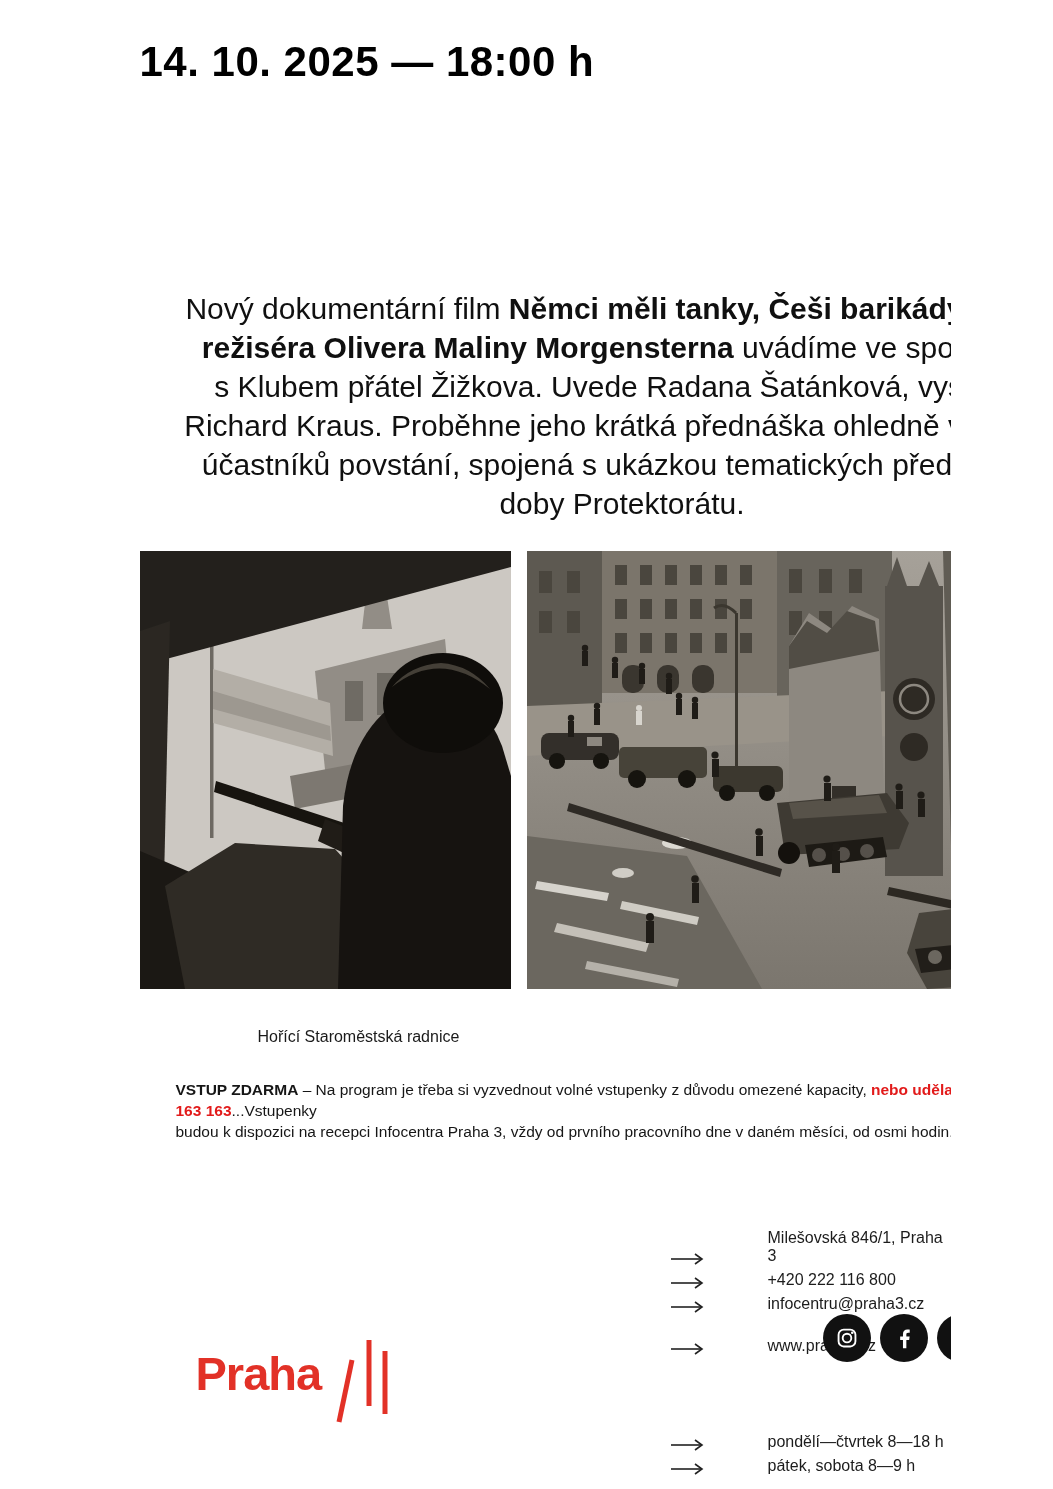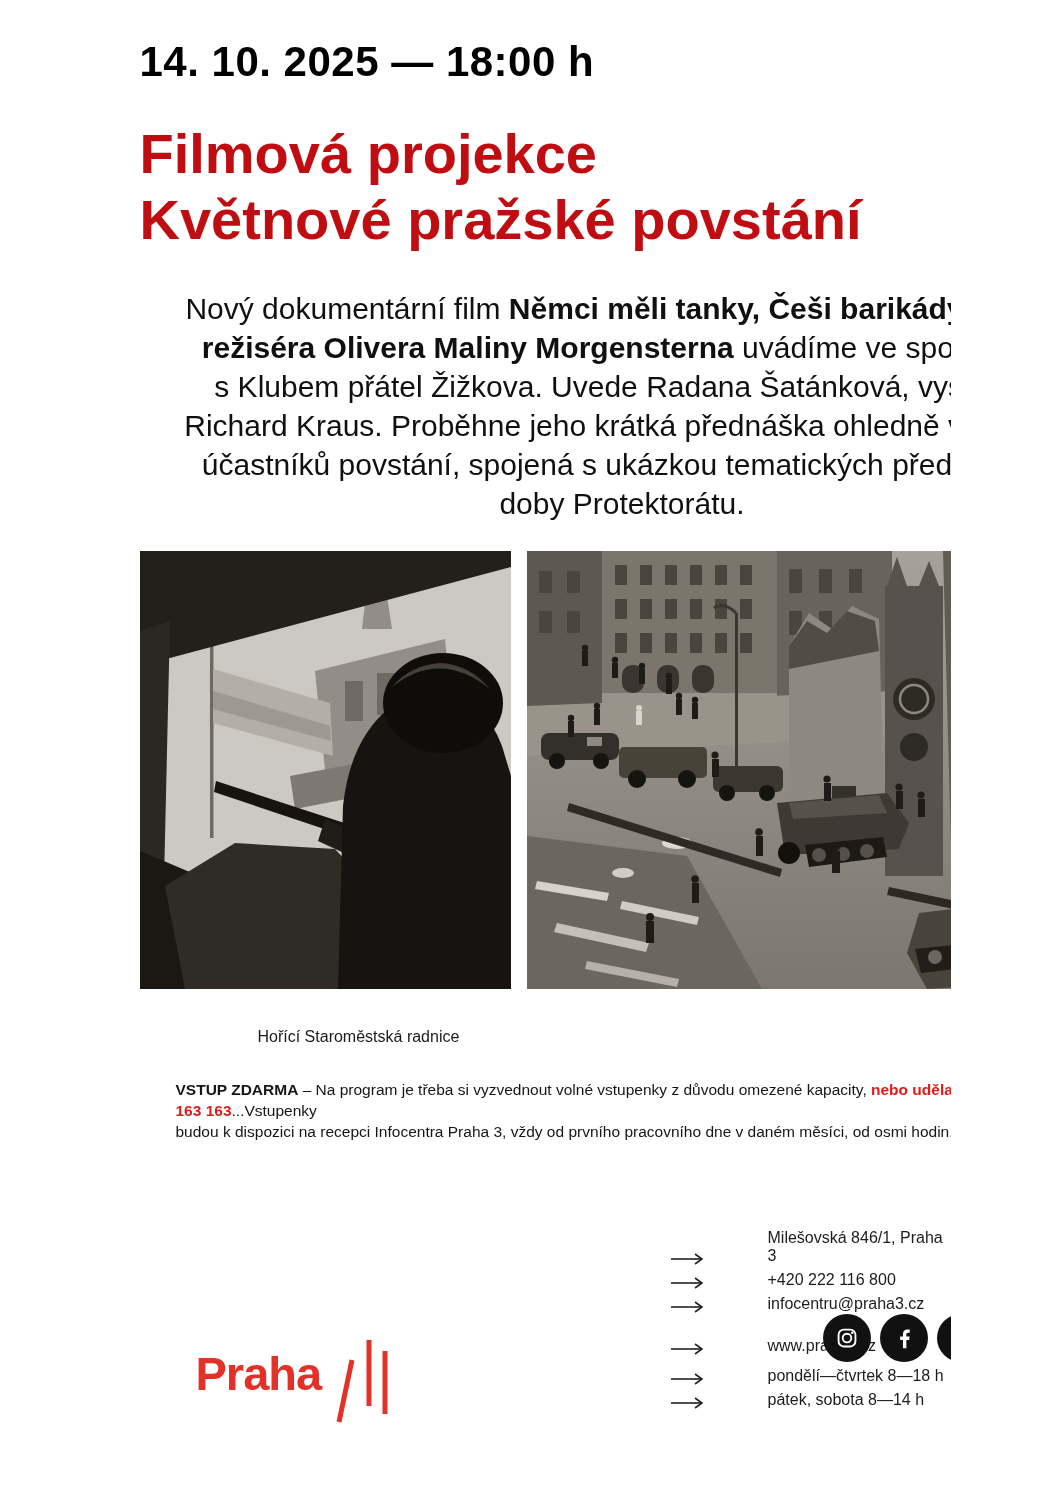--- a/index.html
+++ b/index.html
@@ -34,39 +34,35 @@
   .notice .red { font-weight:700; color:#e21a1a; }
   .logo { position:absolute; left:57px; top:1336px; display:flex; align-items:flex-start;margin-left:36px; }
   .logo-text { font-size:47px; font-weight:900; color:#e23127; padding-top:10px; letter-spacing:-1px; }
   .logo-marks { margin-left:14px; }
   .contact-group { position:absolute; left:568px; }
   .c-row { display:flex; align-items:flex-end; height:24px;gap:48px; }
   .arrow { width:34px; margin-right:15px; flex:0 0 auto; display:flex; align-items:center; }
   .c-text { font-size:16px; color:#1c1c1c; }
   .g1 { top:1241px; }
   .g2 { top:1331px; }
-  .g3 { top:1361px; }
+  .g3 { top:1427px; }
   .g4 { top:1437px; }
   .socials { position:absolute; left:720px; top:1314px; display:flex; gap:9px; }
   .soc {
     width:48px; height:48px; border-radius:50%; background:#111111;
     display:flex; align-items:center; justify-content:center;
   }
 </style>
 </head>
 <body>
 
 <div class="page">
 
   <div class="date-line">14. 10. 2025 — 18:00 h</div>
 
-  <div class="title-block">
-    <div class="title-line">Filmová projekce</div>
-    <div class="title-line">Květnové pražské povstání</div>
-  </div>
 
   <p class="intro"><span>Nový dokumentární film </span><b>Němci měli tanky, Češi barikády (2025)
 režiséra Olivera Maliny Morgensterna</b><span> uvádíme ve spolupráci
 s Klubem přátel Žižkova. Uvede Radana Šatánková, vystoupí
 Richard Kraus. Proběhne jeho krátká přednáška ohledně výzbroje
 účastníků povstání, spojená s ukázkou tematických předmětů z
 doby Protektorátu.</span></p>
 
   <div class="photo-row">
 
@@ -357,18 +353,18 @@
       </span>
       <span class="c-text">pondělí—čtvrtek 8—18 h</span>
     </div>
     <div class="c-row">
       <span class="arrow">
         <svg width="34" height="12" viewBox="0 0 34 12">
             <line x1="0" y1="6" x2="30" y2="6" stroke="#222" stroke-width="1.6"></line>
             <polyline points="24,1 31,6 24,11" fill="none" stroke="#222" stroke-width="1.6"></polyline>
           </svg>
       </span>
-      <span class="c-text">pátek, sobota 8—14 h</span>
+      <span class="c-text">pátek, sobota 8—9 h</span>
     </div>
   </div>
 
 
 </div>
 
 </body></html>

